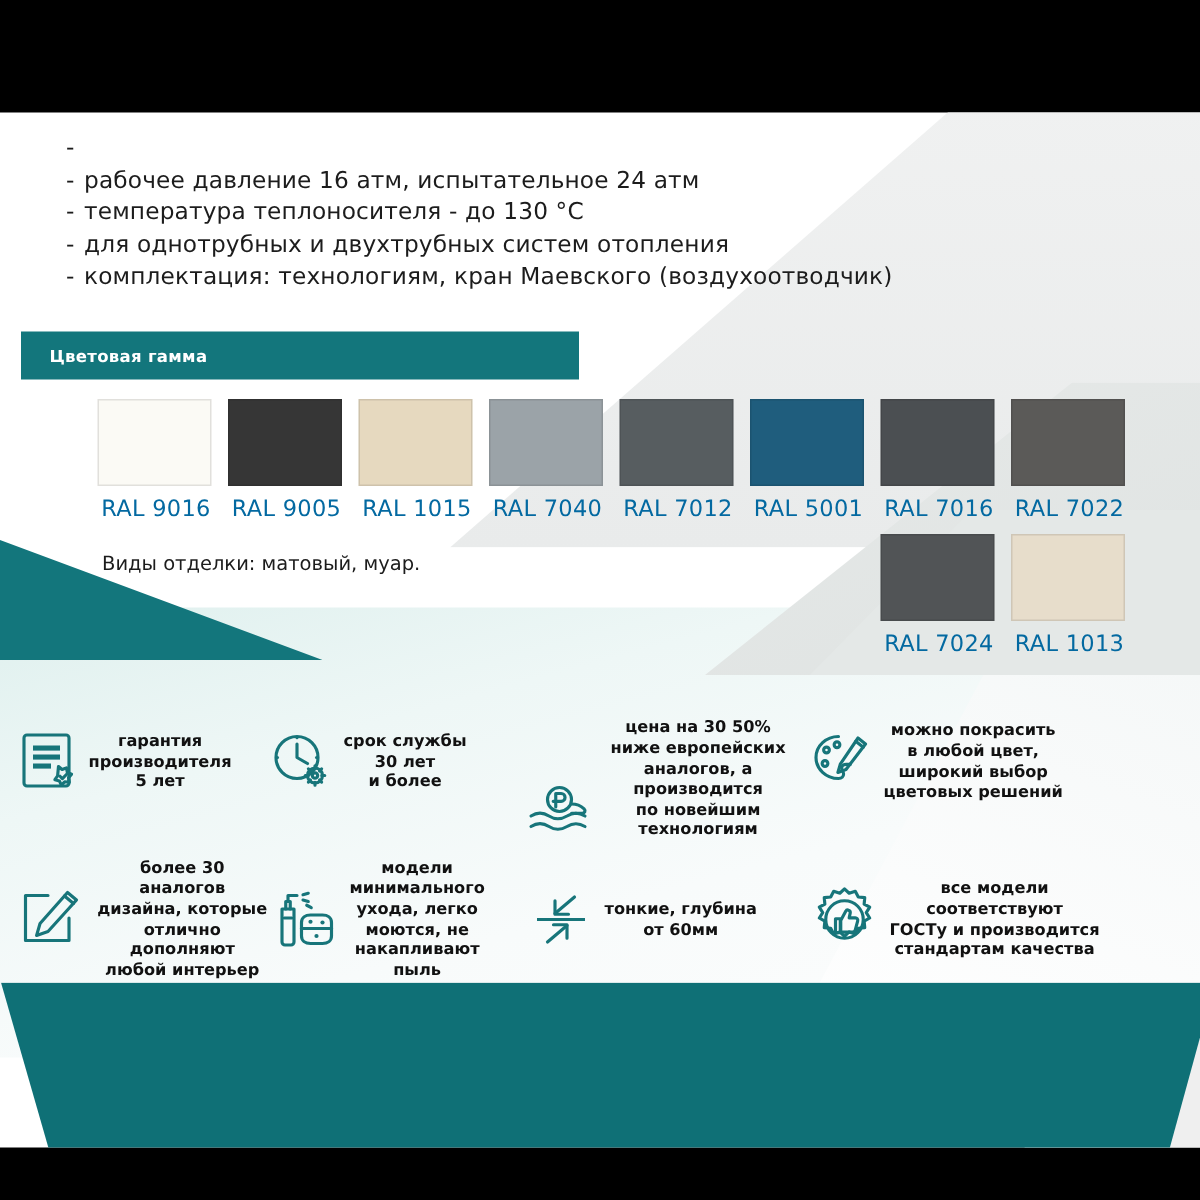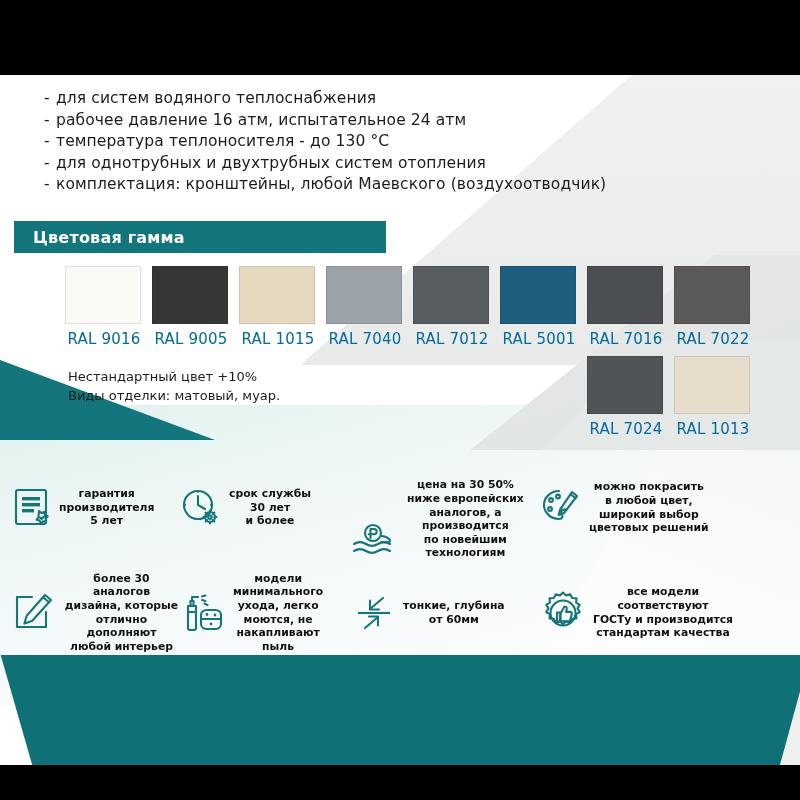--- a/index.html
+++ b/index.html
@@ -37,21 +37,21 @@
 
   
   #bullets{position:absolute;left:44px;top:13px;width:580px;}
   .bullet{display:flex;align-items:baseline;color:#1c1c1c;font-size:15.5px;
           line-height:21.5px;letter-spacing:.1px;white-space:nowrap;}
   .bullet .dash{width:12px;flex:0 0 12px;}
 
   
   #gamma-banner{position:absolute;left:14px;top:146px;width:372px;height:32px;
       background:#13767c;display:flex;align-items:center;}
-  #gamma-banner span{color:#fff;font-size:16px;font-weight:bold;margin-left:19px;
+  #gamma-banner span{color:#fff;font-size:11px;font-weight:bold;margin-left:19px;
       letter-spacing:.2px;}
 
   
   .swatch{position:absolute;}
   .swatch .chip{width:76px;height:58px;border:1px solid rgba(0,0,0,.10);box-sizing:border-box;}
   .swatch .lbl{margin-top:6px;font-size:15px;color:#0369a1;letter-spacing:.2px;
       text-align:center;width:78px;}
 
   
   #notes{position:absolute;left:68px;top:292px;color:#1c1c1c;font-size:13px;
@@ -81,37 +81,36 @@
     <div class="shape mint-fade-r"></div>
     <div class="shape grey-sweep-2"></div>
     <div class="shape grey-sweep-3"></div>
     <div class="shape teal-tri"></div>
     <div class="shape bottom-grey-r"></div>
     <div class="shape bottom-band"></div>
 
     <div id="bullets">
       <div class="bullet">
         <span class="dash">-</span>
-        <span>для систем водяного теплоснабжения</span>
       </div>
       <div class="bullet">
         <span class="dash">-</span>
         <span>рабочее давление 16 атм, испытательное 24 атм</span>
       </div>
       <div class="bullet">
         <span class="dash">-</span>
         <span>температура теплоносителя - до 130 °C</span>
       </div>
       <div class="bullet">
         <span class="dash">-</span>
         <span>для однотрубных и двухтрубных систем отопления</span>
       </div>
       <div class="bullet">
         <span class="dash">-</span>
-        <span>комплектация: кронштейны, любой Маевского (воздухоотводчик)</span>
+        <span>комплектация: технологиям, кран Маевского (воздухоотводчик)</span>
       </div>
     </div>
 
     <div id="gamma-banner">
       <span>Цветовая гамма</span>
     </div>
 
     <div id="swatch-row-1">
         <div class="swatch" style="left: 65px; top: 191px;">
           <div class="chip" style="background: rgb(251, 250, 245);"></div>
@@ -151,21 +150,20 @@
           <div class="chip" style="background: rgb(81, 84, 86);"></div>
           <div class="lbl">RAL 7024</div>
         </div>
         <div class="swatch" style="left: 674px; top: 281px;">
           <div class="chip" style="background: rgb(231, 221, 203);"></div>
           <div class="lbl">RAL 1013</div>
         </div>
       </div>
 
     <div id="notes">
-      <div>Нестандартный цвет +10%</div>
       <div>Виды отделки: матовый, муар.</div>
     </div>
 
     <div id="features">
       <div class="frow" id="feat-row-1" style="top:0">
           <div class="feat" style="position: absolute; left: 12px; top: 0px; width: 170px; height: 105px;">
             <div class="ico">
               <svg width="40" height="42" viewBox="0 0 40 42">
                 <rect x="4" y="3" width="30" height="34" rx="2" fill="none" stroke="#17757a" stroke-width="2.1" stroke-linecap="round" stroke-linejoin="round"></rect>
                 <rect x="10" y="10" width="18" height="3.4" fill="#17757a"></rect>

